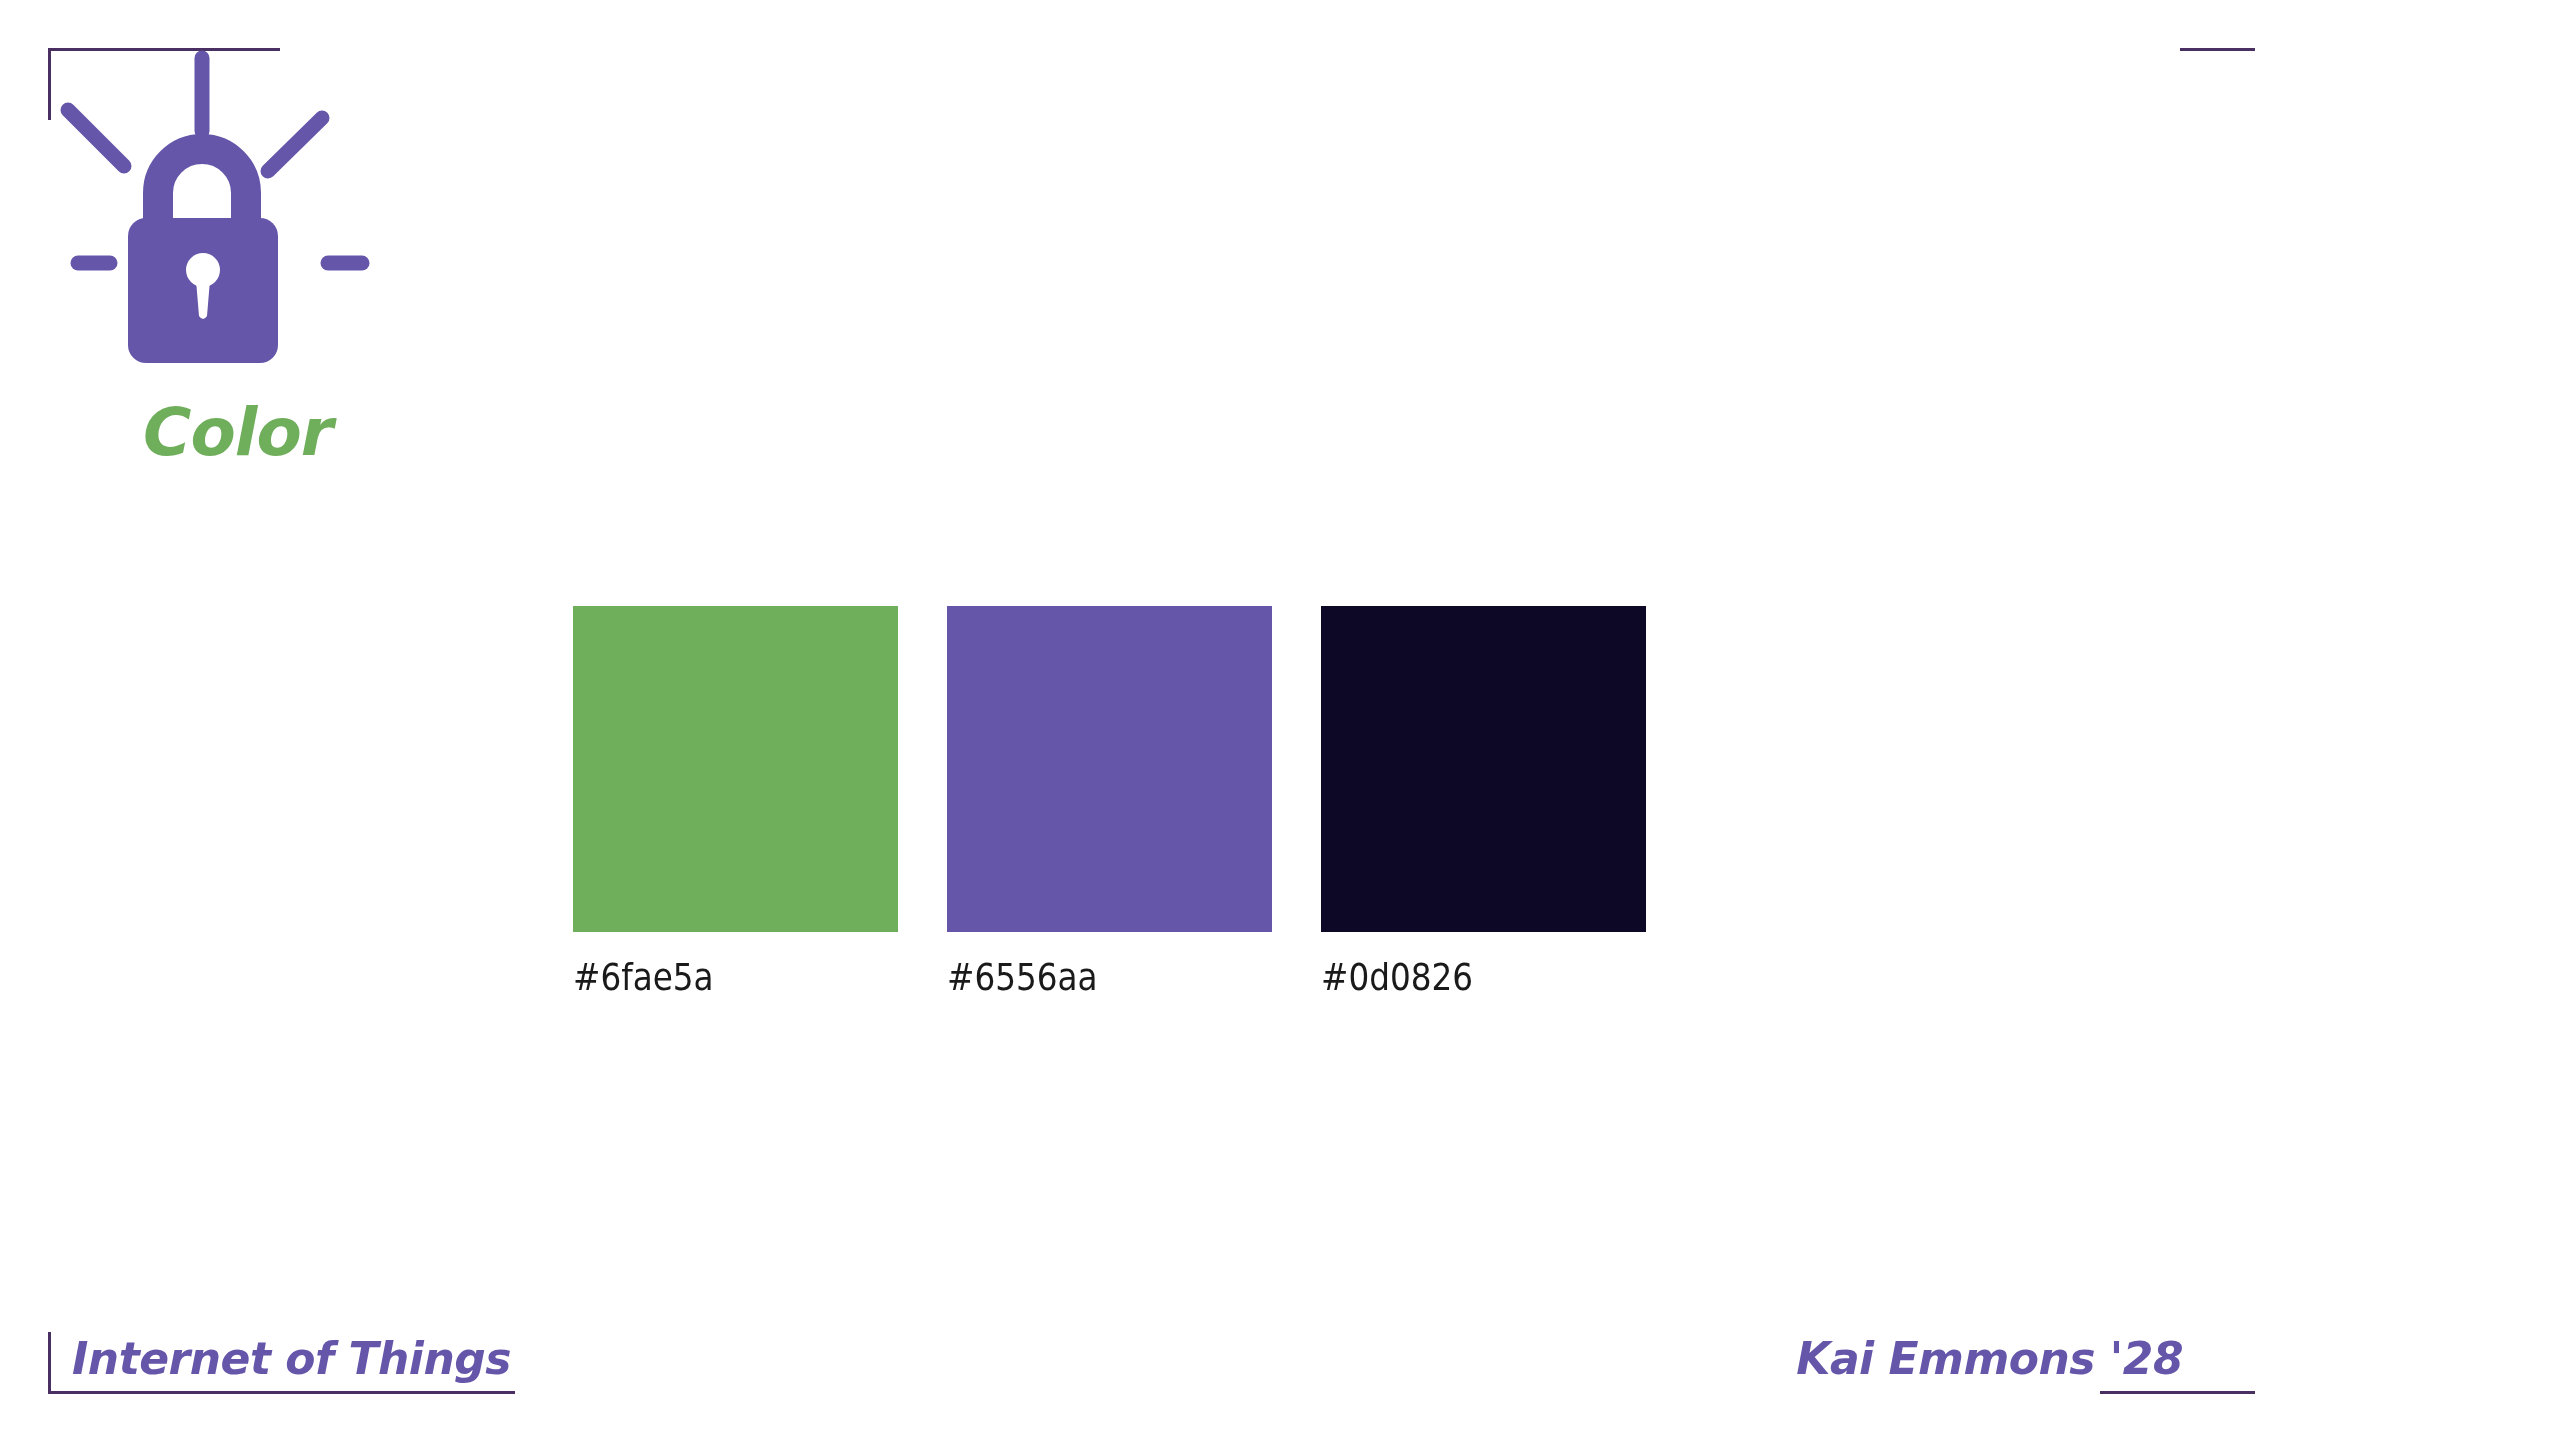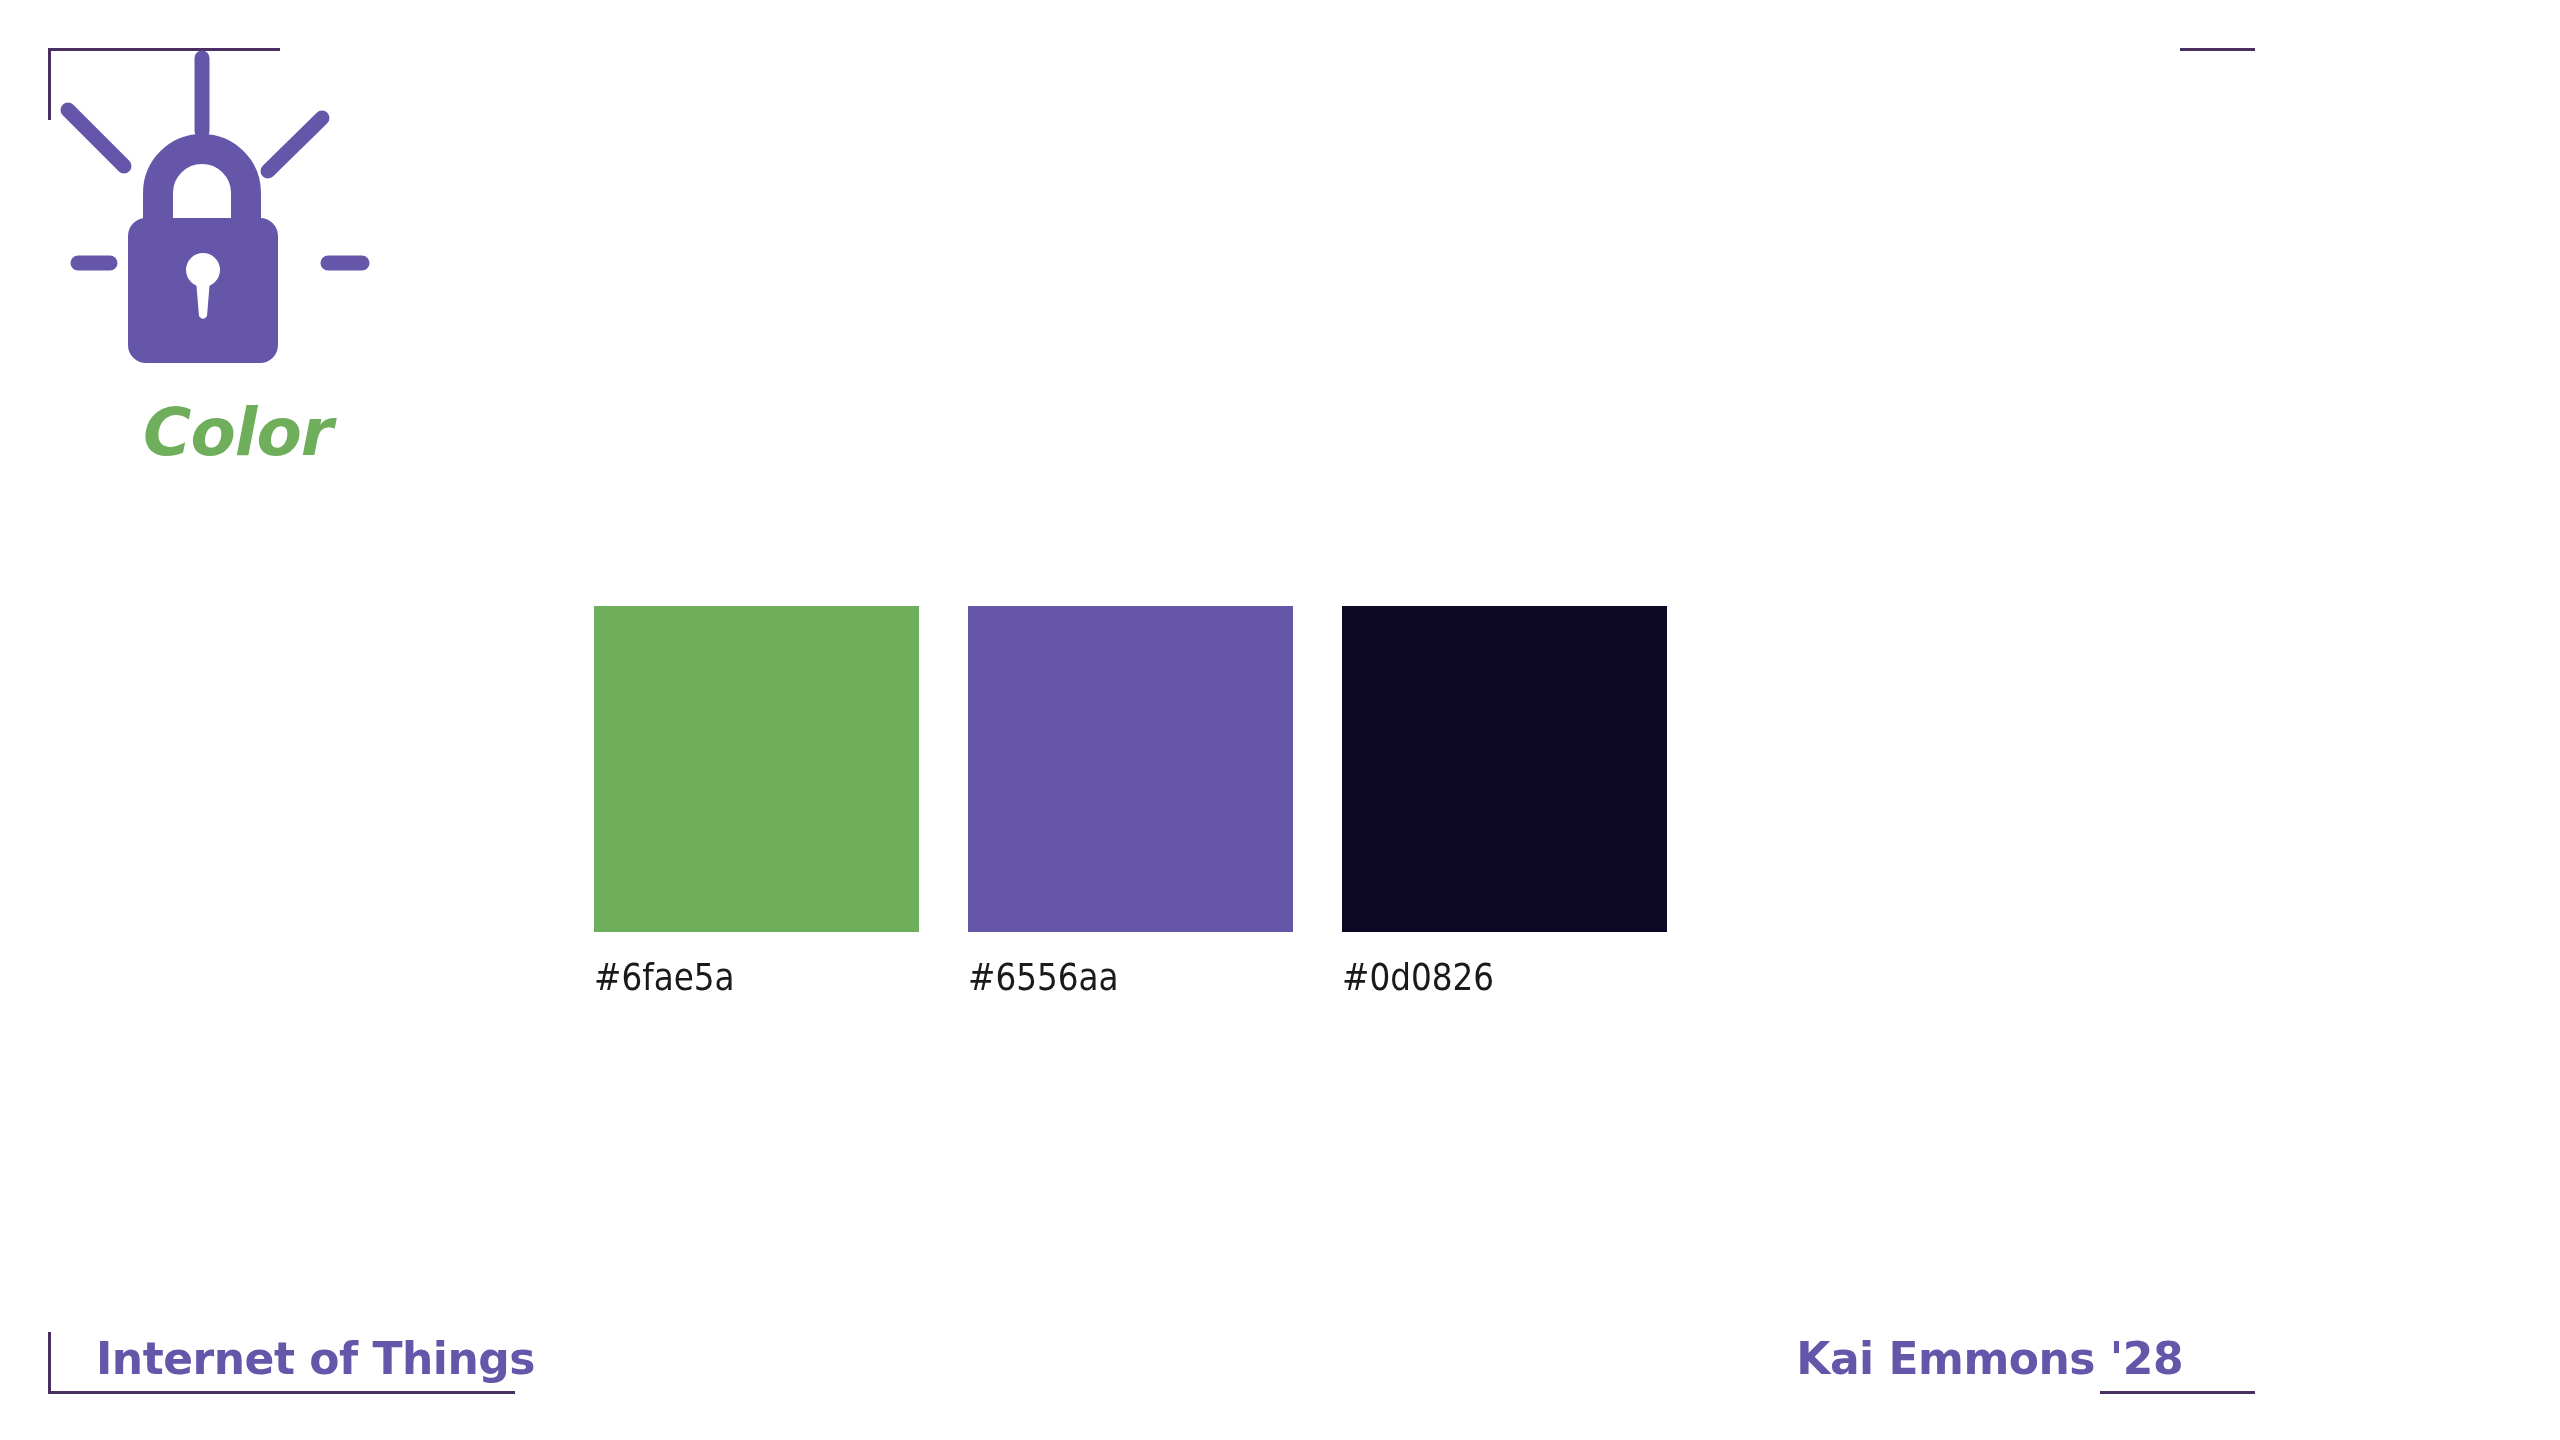--- a/index.html
+++ b/index.html
@@ -62,21 +62,21 @@
     font-style: italic;
     letter-spacing: -1px;
     color: #6fae5a;
     line-height: 1;
     white-space: nowrap;
   }
 
   
   .swatch-row {
     position: absolute;
-    left: 594px;
+    left: 573px;
     top: 606px;
     display: flex;
     gap: 49px;
   }
   .swatch-cell {
     width: 325px;
   }
   .swatch-chip {
     width: 325px;
     height: 326px;
@@ -96,25 +96,25 @@
     transform-origin: left center;
     white-space: nowrap;
   }
 
   
   .footer-text {
     position: absolute;
     font-family: "DejaVu Sans", sans-serif;
     font-size: 44px;
     font-weight: 700;
+    font-style: italic;
     letter-spacing: -0.5px;
     color: #6556aa;
     line-height: 1;
     white-space: nowrap;
-    margin-left: 24px;
   }
   .footer-left  { left: 72px;  top: 1337px; }
   .footer-right { right: 72px; top: 1337px; text-align: right; }
 </style>
 </head>
 <body>
 
 <div class="slide" style="background: rgb(255, 255, 255);">
 
   <div class="rule h tl-h" style="background-color: rgb(74, 47, 99);"></div>

